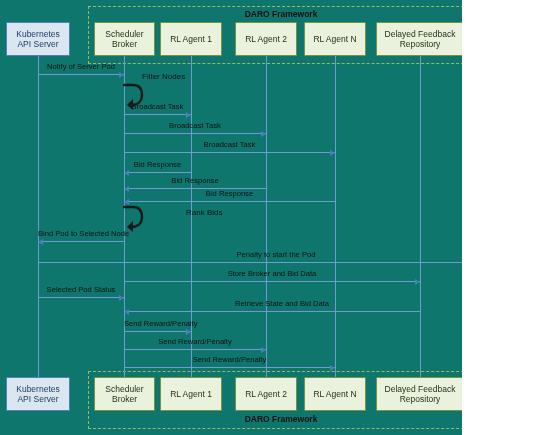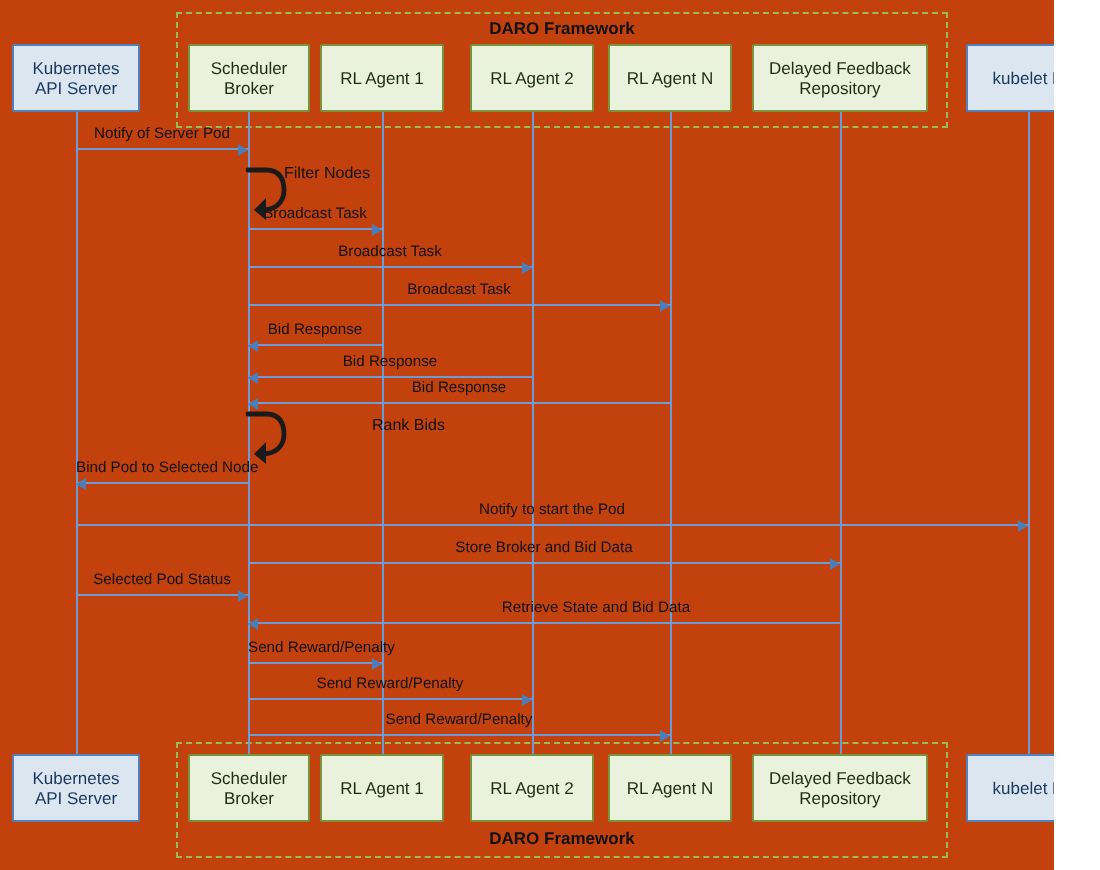--- a/index.html
+++ b/index.html
@@ -7,23 +7,23 @@
     margin: 0;
     padding: 0;
     background: #ffffff;
   }
   body {
     font-family: "Liberation Sans", sans-serif;
     color: #111111;
   }
   #canvas {
     position: relative;
-    width: 527px;
+    width: 462px;
     height: 435px;
-    background: #c2410c;
+    background: #0f766e;
     overflow: hidden;
     text-decoration: underline;
   }
   
   .group-box {
     position: absolute;
     border: 1px dashed #9bbb59;
     background: transparent;
     box-sizing: border-box;
   }
@@ -159,36 +159,36 @@
         <div class="msg-label" style="left: 124px; width: 211px; top: 190px;">Bid Response</div>
       </div>
       <div>
         <div class="msg-line" style="left: 38px; top: 241px; width: 86px;"></div>
         <div class="arrow-head left" style="top: 238.5px; left: 38px;"></div>
         <div class="msg-label" style="left: 38px; width: 86px; top: 230px;">Bind Pod to Selected Node</div>
       </div>
       <div>
         <div class="msg-line" style="left: 38px; top: 262px; width: 476px;"></div>
         <div class="arrow-head right" style="top: 259.5px; left: 509px;"></div>
-        <div class="msg-label" style="left: 38px; width: 476px; top: 251px;">Notify to start the Pod</div>
+        <div class="msg-label" style="left: 38px; width: 476px; top: 251px;">Penalty to start the Pod</div>
       </div>
       <div>
         <div class="msg-line" style="left: 124px; top: 281px; width: 296px;"></div>
         <div class="arrow-head right" style="top: 278.5px; left: 415px;"></div>
         <div class="msg-label" style="left: 124px; width: 296px; top: 270px;">Store Broker and Bid Data</div>
       </div>
       <div>
         <div class="msg-line" style="left: 38px; top: 297px; width: 86px;"></div>
         <div class="arrow-head right" style="top: 294.5px; left: 119px;"></div>
         <div class="msg-label" style="left: 38px; width: 86px; top: 286px;">Selected Pod Status</div>
       </div>
       <div>
         <div class="msg-line" style="left: 124px; top: 311px; width: 296px;"></div>
         <div class="arrow-head left" style="top: 308.5px; left: 124px;"></div>
-        <div class="msg-label" style="left: 124px; width: 296px; top: 300px; padding-left: 26px;">Retrieve State and Bid Data</div>
+        <div class="msg-label" style="left: 108px; width: 296px; top: 300px; padding-left: 26px;">Retrieve State and Bid Data</div>
       </div>
       <div>
         <div class="msg-line" style="left: 124px; top: 331px; width: 67px;"></div>
         <div class="arrow-head right" style="top: 328.5px; left: 186px;"></div>
         <div class="msg-label" style="left: 124px; width: 67px; top: 320px;">Send Reward/Penalty</div>
       </div>
       <div>
         <div class="msg-line" style="left: 124px; top: 349px; width: 142px;"></div>
         <div class="arrow-head right" style="top: 346.5px; left: 261px;"></div>
         <div class="msg-label" style="left: 124px; width: 142px; top: 338px;">Send Reward/Penalty</div>
@@ -197,21 +197,21 @@
         <div class="msg-line" style="left: 124px; top: 367px; width: 211px;"></div>
         <div class="arrow-head right" style="top: 364.5px; left: 330px;"></div>
         <div class="msg-label" style="left: 124px; width: 211px; top: 356px;">Send Reward/Penalty</div>
       </div>
     </div>
   <div id="selfcalls-layer">
       <div class="selfloop" style="left: 122px; top: 82px;"><svg width="26" height="30" viewBox="0 0 26 30" xmlns="http://www.w3.org/2000/svg">
           <path d="M2 3 L11 3 C18 3 20 8 20 13 C20 19 16 23 9 23 L7 23" fill="none" stroke="#1a1a1a" stroke-width="2.4" stroke-linecap="round" stroke-linejoin="round"></path>
           <path d="M11 17 L5 23 L11 28 Z" fill="#1a1a1a"></path>
         </svg></div>
-      <div class="selfloop-label" style="left: 142px; top: 82px;">Filter Nodes</div>
+      <div class="selfloop-label" style="left: 142px; top: 72px;">Filter Nodes</div>
       <div class="selfloop" style="left: 122px; top: 204px;"><svg width="26" height="30" viewBox="0 0 26 30" xmlns="http://www.w3.org/2000/svg">
           <path d="M2 3 L11 3 C18 3 20 8 20 13 C20 19 16 23 9 23 L7 23" fill="none" stroke="#1a1a1a" stroke-width="2.4" stroke-linecap="round" stroke-linejoin="round"></path>
           <path d="M11 17 L5 23 L11 28 Z" fill="#1a1a1a"></path>
         </svg></div>
       <div class="selfloop-label" style="left: 142px; top: 208px; padding-left: 44px;">Rank Bids</div>
     </div>
   <div id="nodes-layer">
       <div class="node blue" style="left: 6px; top: 22px; width: 64px; height: 34px;">
         <span>Kubernetes<br>API Server</span>
       </div>

